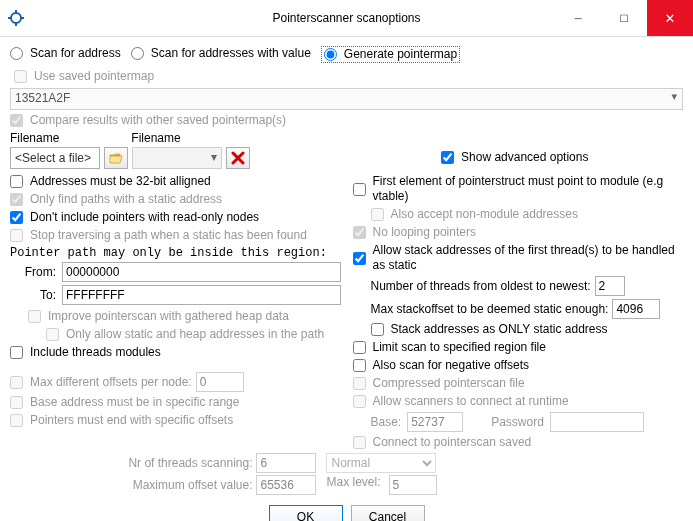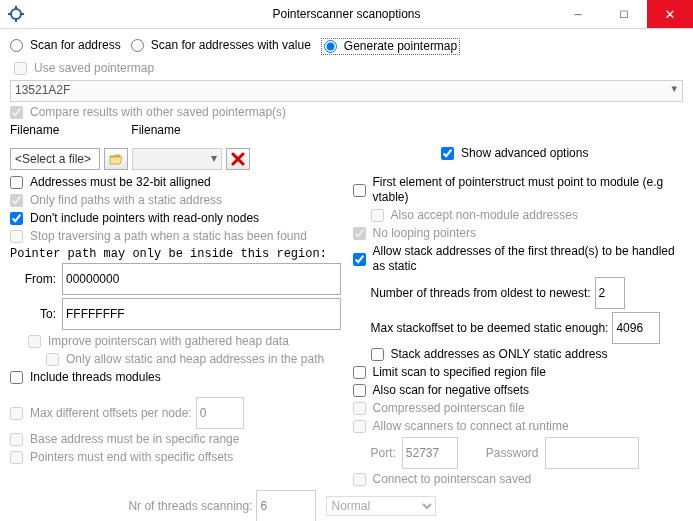--- a/index.html
+++ b/index.html
@@ -7,21 +7,21 @@
   body {
     font-family: "Segoe UI", Tahoma, sans-serif;
     font-size: 12px;
     color: #000;
     background: #fff;
     width: 693px;
     height: 521px;
     overflow: hidden;
   }
   .titlebar {
-    height: 29px;
+    height: 37px;
     background: #fff;
     display: flex;
     align-items: center;
     border-bottom: 1px solid #d9d9d9;
     position: relative;
   }
   .titlebar .app-icon {
     width: 16px; height: 16px;
     margin: 0 6px 0 8px;
   }
@@ -51,21 +51,21 @@
   input[type=checkbox], input[type=radio] {
     margin: 0 3px 0 0;
     width: 13px; height: 13px;
     vertical-align: middle;
   }
   input[type=checkbox].disabled, input[type=radio].disabled { accent-color: #bbb; }
   input[type=text] {
     font: inherit;
     border: 1px solid #abadb3;
     padding: 1px 3px;
-    height: 32px;
+    height: 20px;
     background: #fff;
   }
   input[type=text].disabled { color: #888; border-color: #cfcfcf; }
   select {
     font: inherit;
     border: 1px solid #abadb3;
     height: 20px;
     background: #fff;
   }
   .fullrow { margin-top: 4px; }
@@ -89,21 +89,21 @@
     margin-top: 2px;
   }
   .col { flex: 1 1 50%; }
   .chk { display: flex; align-items: center; gap: 4px; margin: 3px 0; line-height: 15px; }
   .chk input { flex: none; }
   .indent1 { margin-left: 18px; }
   .indent2 { margin-left: 36px; }
   .section-label { margin: 3px 0 2px 0; font-family: Liberation Mono, monospace; }
   .from-to { display: grid; grid-template-columns: 48px 1fr; gap: 3px 4px; align-items: center; margin: 2px 0 4px 0; }
   .from-to span { text-align: right; padding-right: 2px; }
-  .file-row { display: flex; align-items: center; gap: 4px; margin-top: 11px; }
+  .file-row { display: flex; align-items: center; gap: 4px; margin-top: 2px; }
   .file-select {
     flex: 0 0 90px;
     height: 22px;
     border: 1px solid #abadb3;
     display: flex; align-items: center;
     padding: 0 4px;
     color: #333;
     background: #fff;
   }
   .icon-btn {
@@ -325,21 +325,21 @@
       </label>
       <label class="chk disabled">
         <input type="checkbox" disabled="" class="disabled" style="">
         <span>Compressed pointerscan file</span>
       </label>
       <label class="chk disabled">
         <input type="checkbox" disabled="" class="disabled" style="">
         <span>Allow scanners to connect at runtime</span>
       </label>
       <div class="chk indent1 disabled" style="gap:6px;">
-        <span>Port:</span>
+        <span>Base:</span>
         <input type="text" class="portinput disabled" disabled="" value="52737" style="">
         <span style="width:16px;"></span>
         <span>Password</span>
         <input type="text" class="pwinput disabled" disabled="" value="" style="">
       </div>
       <label class="chk disabled">
         <input type="checkbox" disabled="" class="disabled" style="">
         <span>Connect to pointerscan saved</span>
       </label>
     </div>

